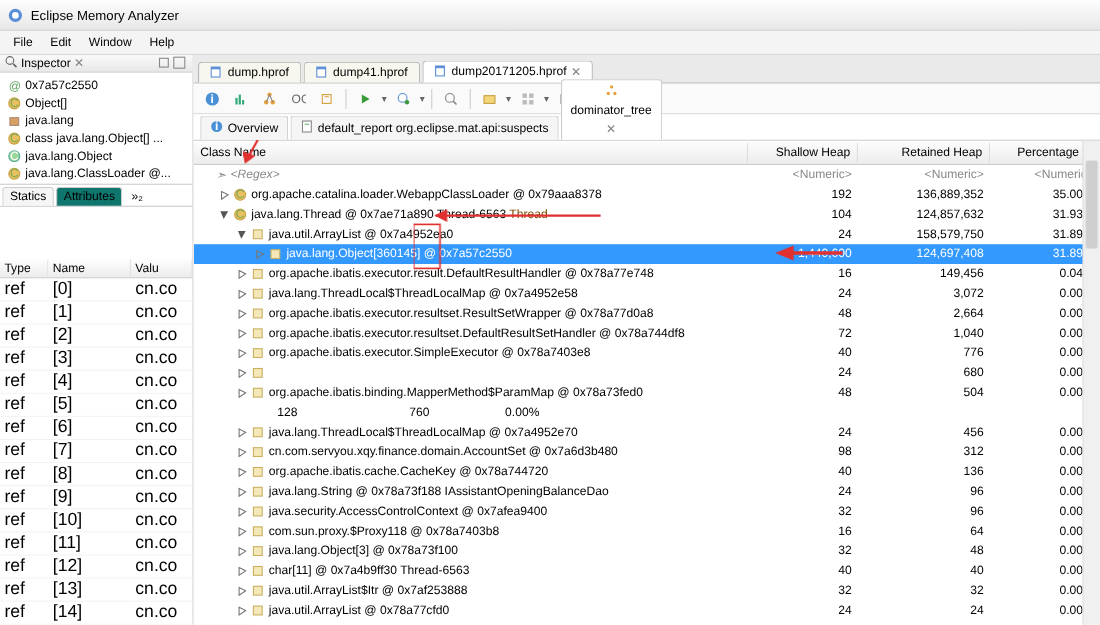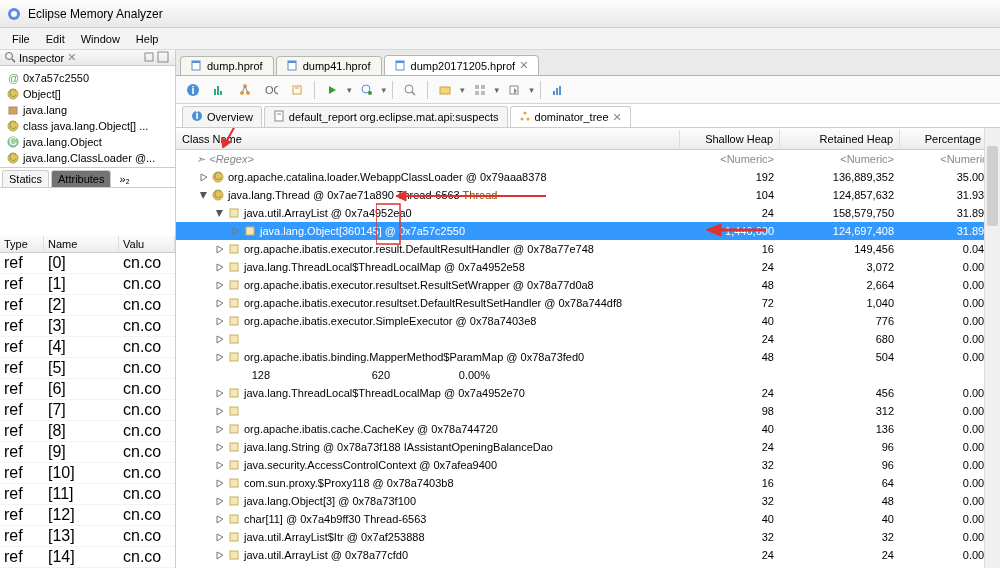--- a/index.html
+++ b/index.html
@@ -20,42 +20,42 @@
 .panel-header .spacer { flex: 1; }
 .panel-header .hdr-icon { width: 14px; height: 14px; display: inline-block; }
 
 .inspector-tree { padding: 4px 2px; font-size: 11px; overflow: hidden; }
 .inspector-tree .node { padding: 1px 0 1px 4px; display: flex; align-items: center; gap: 3px; white-space: nowrap; }
 .inspector-tree .node .ticon { width: 14px; height: 14px; display: inline-flex; align-items: center; justify-content: center; }
 
 .attr-section { border-top: 1px solid #ccc; }
 .attr-tabs { height: 20px; display: flex; align-items: flex-end; border-bottom: 1px solid #ccc; padding-left: 2px; gap: 2px; }
 .attr-tab { padding: 2px 6px; font-size: 11px; border: 1px solid #ccc; border-bottom: none; background: #f5f5f5; border-radius: 3px 3px 0 0; }
-.attr-tab.active { background: #737373; }
+.attr-tab.active { background: #0f766e; }
 .attr-table { }
 .attr-table .hdr-row, .attr-table .row { display: flex; }
 .attr-table .hdr-row .cell { background: linear-gradient(#fdfdfd,#ececec); border-right: 1px solid #ddd; border-bottom: 1px solid #ccc; padding: 2px 4px; font-size: 11px; margin-top: 48px; }
 .attr-table .row .cell { padding: 1px 4px; font-size: 16px; border-bottom: 1px solid #f3f3f3; white-space: nowrap; overflow: hidden; }
 .attr-table .c1 { width: 44px; }
 .attr-table .c2 { width: 75px; }
 .attr-table .c3 { flex: 1; }
 
 .right-panel { flex: 1; background: #fff; display: flex; flex-direction: column; position: relative; }
 .editor-tabs { height: 26px; display: flex; align-items: flex-end; background: #eaeaea; padding-left: 4px; border-bottom: 1px solid #b5b5b5; }
-.editor-tab { display: flex; align-items: center; gap: 4px; padding: 3px 10px; font-size: 11px; border: 1px solid #b5b5b5; border-bottom: none; background: #f7f7f0; border-radius: 4px 4px 0 0; margin-right: 2px; }
+.editor-tab { display: flex; align-items: flex-start; gap: 4px; padding: 3px 10px; font-size: 11px; border: 1px solid #b5b5b5; border-bottom: none; background: #f7f7f0; border-radius: 4px 4px 0 0; margin-right: 2px; }
 .editor-tab.active { background: #fff; }
 .editor-tab .file-icon { width: 12px; height: 12px; }
 
 .toolbar { height: 28px; display: flex; align-items: center; padding: 0 6px; gap: 4px; border-bottom: 1px solid #d5d5d5; background: #fafafa; }
 .toolbar .btn { width: 22px; height: 22px; display: inline-flex; align-items: center; justify-content: center; border: 1px solid transparent; border-radius: 2px; }
 .toolbar .sep { width: 1px; height: 18px; background: #ccc; margin: 0 2px; }
 
 .subtabs { height: 24px; display: flex; align-items: flex-end; padding-left: 6px; border-bottom: 1px solid #ccc; background: #fff; }
 .subtab { display: flex; align-items: center; gap: 4px; padding: 3px 8px; font-size: 11px; border: 1px solid #ccc; border-bottom: none; background: #f5f5f5; border-radius: 3px 3px 0 0; margin-right: 2px; }
-.subtab.active { background: #fff; }
+.subtab.active { background: #fff; flex-direction: column; }
 
 .table-area { flex: 1; overflow: hidden; position: relative; }
 .table-header { display: flex; height: 22px; background: linear-gradient(#fdfdfd,#ececec); border-bottom: 1px solid #ccc; align-items: center; }
 .table-header .th { padding: 3px 6px; border-right: 1px solid #ddd; font-size: 11px; }
 .th-name { flex: 1; }
 .th-shallow { width: 100px; text-align: right; }
 .th-retained { width: 120px; text-align: right; }
 .th-pct { width: 100px; text-align: right; padding-right: 18px !important; }
 
 .table-body { overflow-y: auto; height: calc(100% - 22px); }
@@ -637,21 +637,21 @@
                 </svg>
               </span>
               <span>org.apache.ibatis.binding.MapperMethod$ParamMap @ 0x78a73fed0</span>
             </div>
             <div class="td td-shallow">48</div>
             <div class="td td-retained">504</div>
             <div class="td td-pct">0.00%</div>
           </div>
           <div class="tr">
             <div class="td td-shallow">128</div>
-            <div class="td td-retained">620</div>
+            <div class="td td-retained">760</div>
             <div class="td td-pct">0.00%</div>
           </div>
           <div class="tr">
             <div class="td td-name" style="padding-left:38px">
               <span class="expander">
                 <svg width="9" height="9">
                   <polygon points="2,1 8,4 2,8" fill="none" stroke="#777"></polygon>
                 </svg>
               </span>
               <span class="tree-icon">
@@ -670,20 +670,21 @@
               <span class="expander">
                 <svg width="9" height="9">
                   <polygon points="2,1 8,4 2,8" fill="none" stroke="#777"></polygon>
                 </svg>
               </span>
               <span class="tree-icon">
                 <svg width="12" height="12">
                   <rect x="2" y="2" width="8" height="8" fill="#f5e8b8" stroke="#c9b060"></rect>
                 </svg>
               </span>
+              <span>cn.com.servyou.xqy.finance.domain.AccountSet @ 0x7a6d3b480</span>
             </div>
             <div class="td td-shallow">98</div>
             <div class="td td-retained">312</div>
             <div class="td td-pct">0.00%</div>
           </div>
           <div class="tr">
             <div class="td td-name" style="padding-left:38px">
               <span class="expander">
                 <svg width="9" height="9">
                   <polygon points="2,1 8,4 2,8" fill="none" stroke="#777"></polygon>

